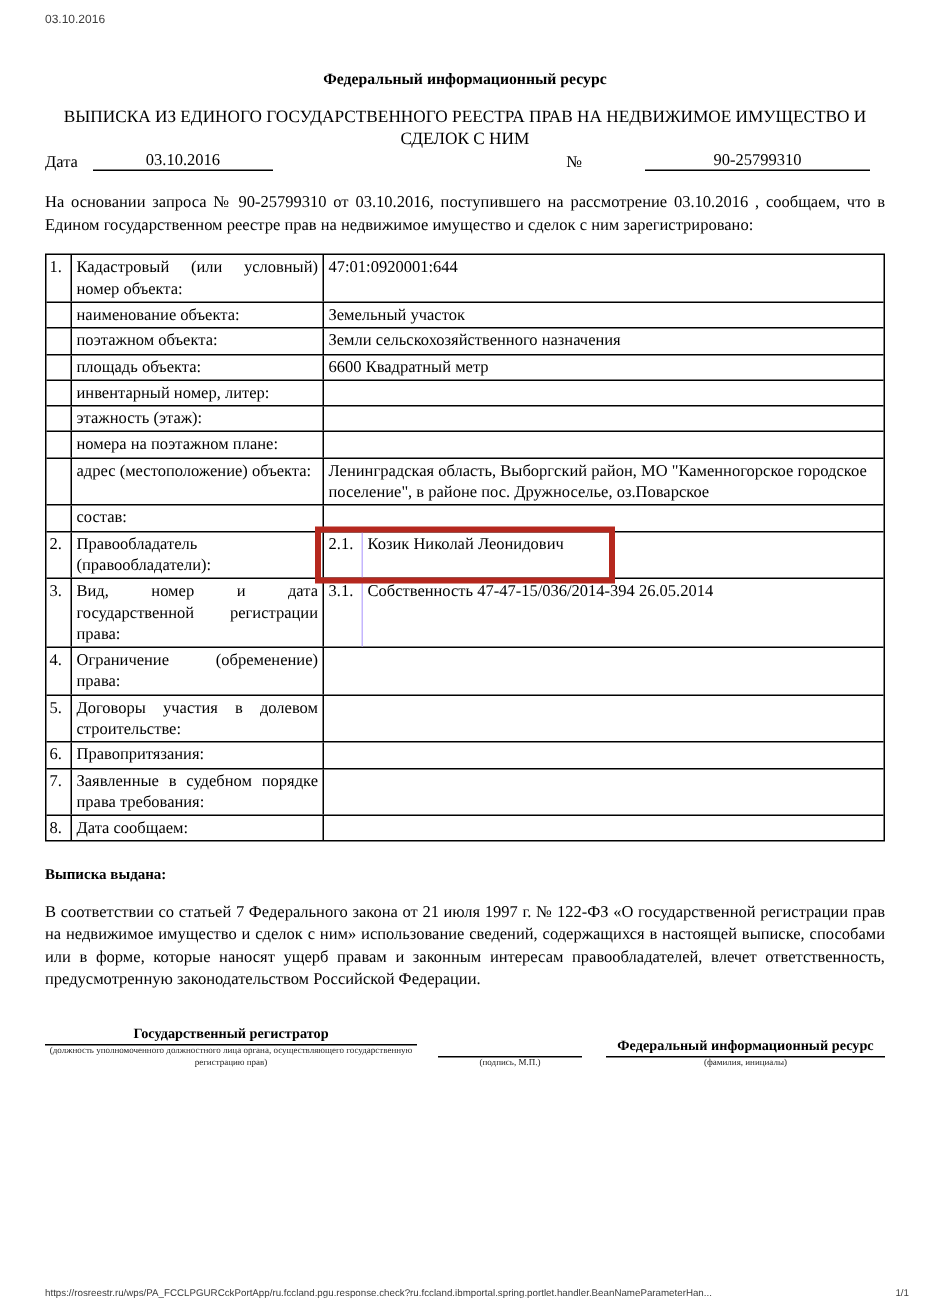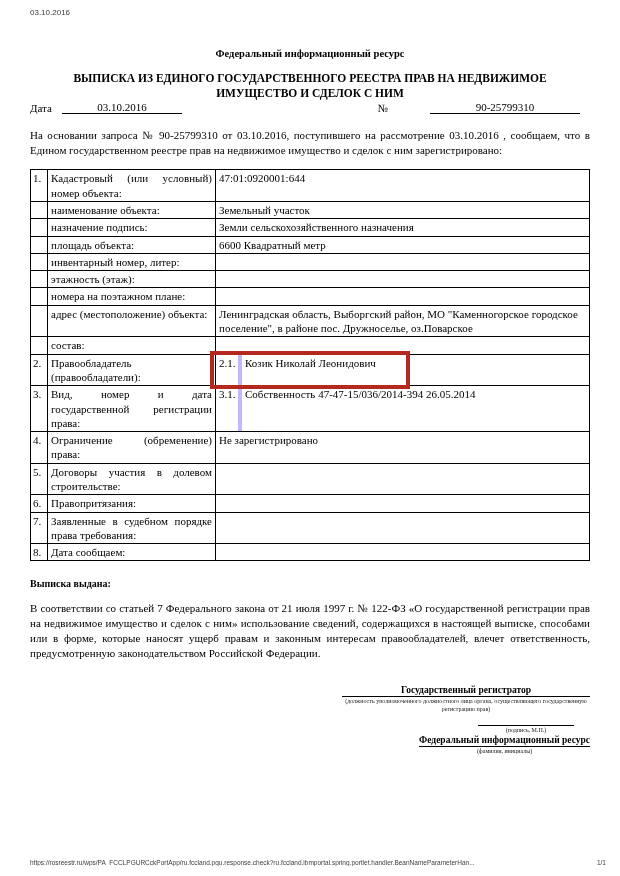--- a/index.html
+++ b/index.html
@@ -14,50 +14,50 @@
   }
   .print-small { font-family: "Liberation Sans", sans-serif; font-size: 8px; color: #3c3c3c; }
   .print-header { position: absolute; top: 8px; left: 0; width: 100%; height: 12px; }
   .ph-left { position: absolute; left: 30px; top: 0; }
   .ph-center { position: absolute; left: 0; width: 100%; text-align: center; }
 
   .content { padding: 34px 30px 0 30px; }
 
   .agency   { text-align: center; font-weight: bold; font-size: 11px; margin-top: 6px; }
   .resource { text-align: center; font-weight: bold; font-size: 10.5px; margin-top: 14px; }
-  .title    { text-align: center; font-weight: bold; font-size: 11.5px; margin-top: 12px;
+  .title    { text-align: center; font-weight: normal; font-size: 11.5px; margin-top: 12px;
               line-height: 1.3; max-width: 548px; margin-left: auto; margin-right: auto; }
 
   .date-row { display: flex; align-items: flex-end; font-size: 11px; }
   .u { border-bottom: 1px solid #000; text-align: center; display: inline-block; }
   .date-u { width: 120px; margin-left: 10px; }
   .spacer { flex: 1; }
   .num-u { width: 150px; margin-left: 42px; margin-right: 10px; }
 
   .intro { margin-top: 14px; font-size: 11px; line-height: 1.34; text-align: justify; }
 
   .tbl { margin-top: 12px; border: 1px solid #000; font-size: 11px; }
   .t-row { display: flex; border-bottom: 1px solid #000; position: relative; }
   .t-row:last-child { border-bottom: none; }
   .c { padding: 1px 3px; line-height: 1.3; }
   .c-num   { width: 17px; flex: none; border-right: 1px solid #000; padding-left: 2px; padding-right: 1px; }
   .c-label { width: 168px; flex: none; border-right: 1px solid #000; text-align: justify; }
-  .c-sub   { width: 26px; flex: none; border-right: 4px solid #c4b5fd; }
+  .c-sub   { width: 26px; flex: none; border-right: 1px solid #c4b5fd; }
   .c-val   { flex: 1; }
   .red-box {
     position: absolute; left: 179px; top: -4px;
     width: 200px; height: calc(100% + 8px);
     border: 4px solid var(--red, #b5281e);
     z-index: 3; pointer-events: none;
   }
 
   .issued { margin-top: 17px; font-weight: bold; font-size: 10px; }
   .legal  { margin-top: 12px; font-size: 11px; line-height: 1.35; text-align: justify; }
 
-  .sig-row { display: flex; margin-top: 24px; align-items: flex-end; flex-direction: column; }
+  .sig-row { display: flex; margin-top: 24px; align-items: flex-end; }
   .sig-left  { width: 248px; }
   .sig-mid   { width: 96px; margin-left: 14px; margin-right: 16px; }
   .sig-right { flex: 1; }
   .sig-title { font-weight: bold; text-align: center; font-size: 9.5px;
                border-bottom: 1px solid #000; padding-bottom: 1px; }
   .sig-line-blank { height: 13px; border-bottom: 1px solid #000; }
   .sig-caption { text-align: center; font-size: 6px; line-height: 1.3; margin-top: 1px; color: #222; }
 
   .print-footer { position: absolute; bottom: 10px; left: 30px; right: 14px;
                   display: flex; justify-content: space-between;
@@ -94,21 +94,21 @@
     <div class="c c-val">47:01:0920001:644</div>
   </div>
       <div class="t-row">
     <div class="c c-num"></div>
     <div class="c c-label">наименование объекта:</div>
 
     <div class="c c-val">Земельный участок</div>
   </div>
       <div class="t-row">
     <div class="c c-num"></div>
-    <div class="c c-label">назначение подпись:</div>
+    <div class="c c-label">поэтажном объекта:</div>
 
     <div class="c c-val">Земли сельскохозяйственного назначения</div>
   </div>
       <div class="t-row">
     <div class="c c-num"></div>
     <div class="c c-label">площадь объекта:</div>
 
     <div class="c c-val">6600 Квадратный метр</div>
   </div>
       <div class="t-row">
@@ -151,21 +151,20 @@
       <div class="t-row">
     <div class="c c-num">3.</div>
     <div class="c c-label">Вид, номер и дата государственной регистрации права:</div>
     <div class="c c-sub">3.1.</div>
     <div class="c c-val">Собственность 47-47-15/036/2014-394 26.05.2014</div>
   </div>
       <div class="t-row">
     <div class="c c-num">4.</div>
     <div class="c c-label">Ограничение (обременение) права:</div>
 
-    <div class="c c-val">Не зарегистрировано</div>
   </div>
       <div class="t-row">
     <div class="c c-num">5.</div>
     <div class="c c-label">Договоры участия в долевом строительстве:</div>
 
     <div class="c c-val"></div>
   </div>
       <div class="t-row">
     <div class="c c-num">6.</div>
     <div class="c c-label">Правопритязания:</div>

